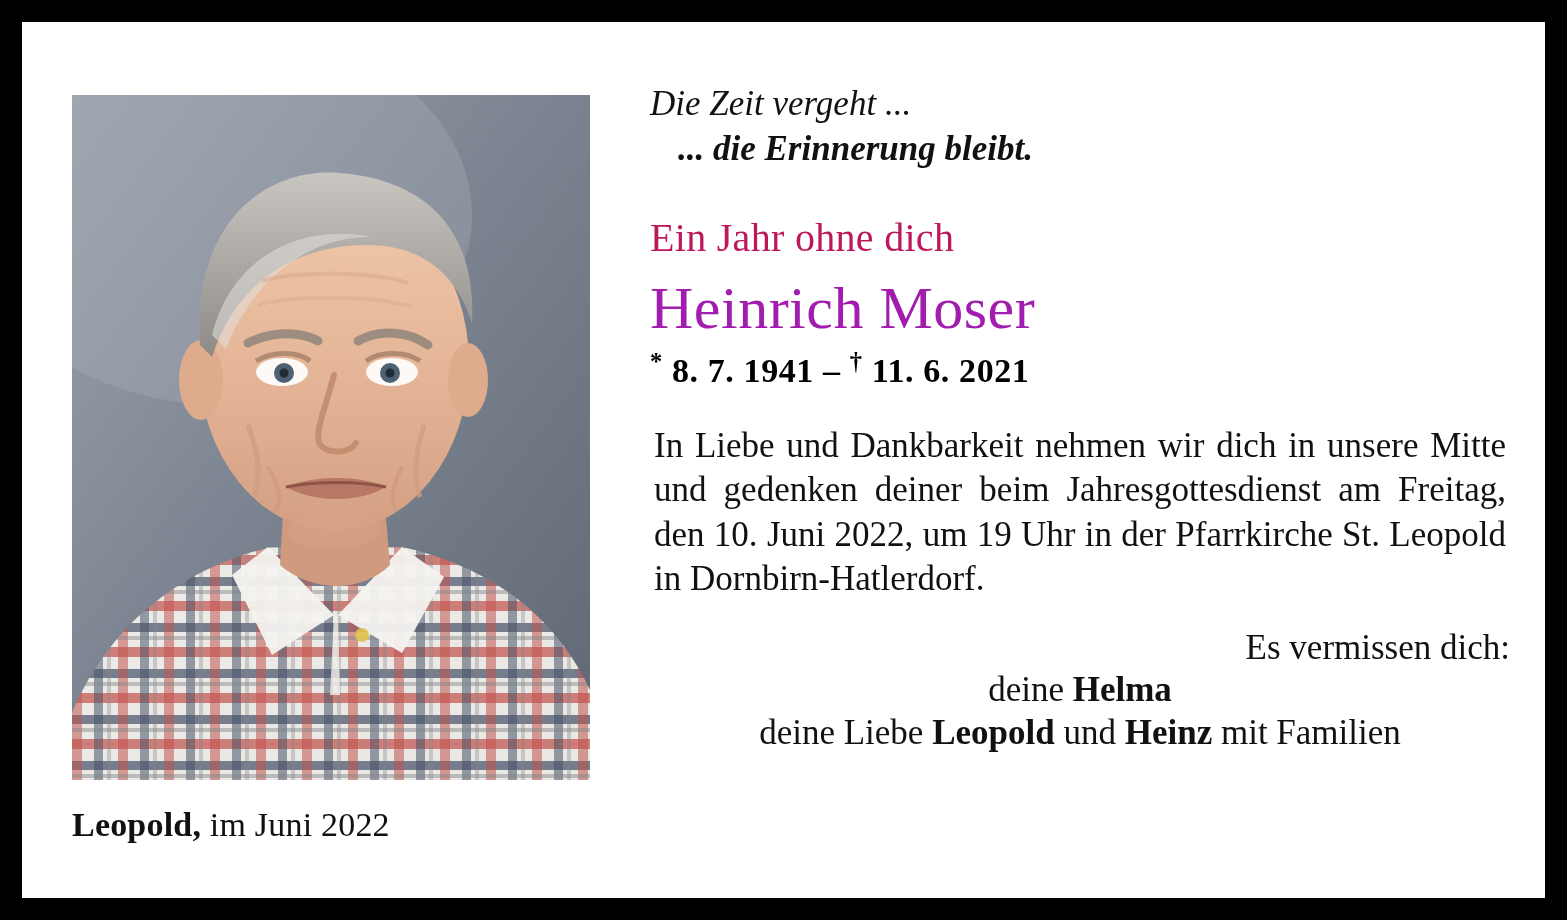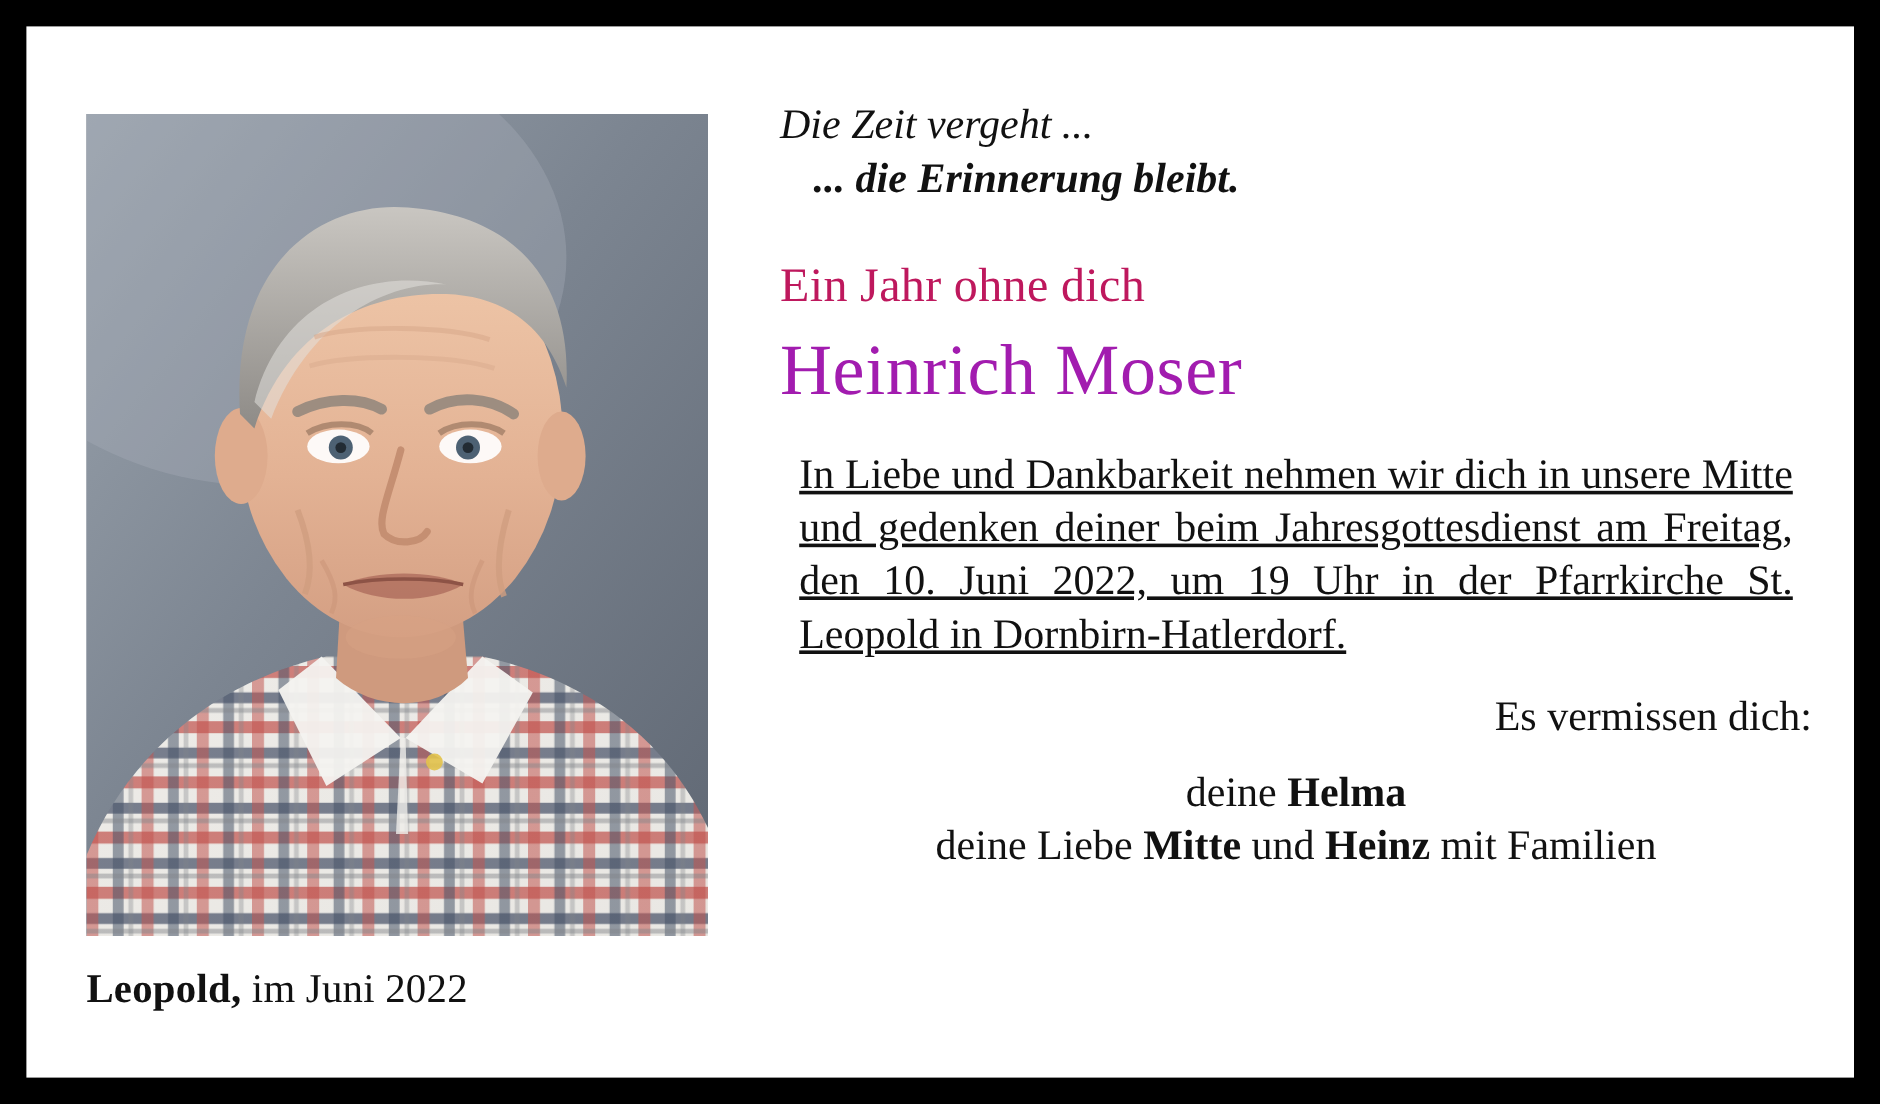--- a/index.html
+++ b/index.html
@@ -105,30 +105,30 @@
   .dates sup { font-size: 0.72em; font-weight: bold; }
 
   .body-text {
     margin-top: 34px;
     font-size: 35px;
     line-height: 1.27;
     color: #111111;
     text-align: justify;
     text-justify: inter-word;
   }
-  .body-text p { margin: 16px; text-decoration: underline; }
+  .body-text p { margin: 4px; }
 
   .missing-line {
     margin-top: 26px;
     font-size: 35px;
     text-align: right;
     color: #111111;
   }
   .survivors {
-    margin-top: 22px;
+    margin-top: 0;
     font-size: 35px;
     line-height: 1.25;
     text-align: center;
     color: #111111;
   }
   .survivors b { font-weight: bold; }
   .survivors .row { display: block; }
 </style>
 </head>
 <body>
@@ -226,27 +226,30 @@
 
       <div class="motto">
         <span class="l1">Die Zeit vergeht ...</span>
         <span class="l2">... die Erinnerung bleibt.</span>
       </div>
 
       <div class="subtitle">Ein Jahr ohne dich</div>
 
       <div class="name">Heinrich Moser</div>
 
+      <div class="dates">
+        <sup>*</sup>&nbsp;<span>8. 7. 1941</span>&nbsp;<span>–</span>&nbsp;<sup>†</sup>&nbsp;<span>11. 6. 2021</span>
+      </div>
 
       <div class="body-text">
         <p>In Liebe und Dankbarkeit nehmen wir dich in unsere Mitte und gedenken deiner beim Jahresgottesdienst am Freitag, den 10. Juni 2022, um 19 Uhr in der Pfarrkirche St. Leopold in Dornbirn-Hatlerdorf.</p>
       </div>
 
       <div class="missing-line">Es vermissen dich:</div>
 
       <div class="survivors">
         <span class="row"><span>deine </span><b>Helma</b></span>
-        <span class="row"><span>deine Liebe </span><b>Mitte</b><span> und </span><b>Heinz</b><span> mit Familien</span></span>
+        <span class="row"><span>deine Liebe </span><b>Leopold</b><span> und </span><b>Heinz</b><span> mit Familien</span></span>
       </div>
 
     </div>
   </div>
 </div>
 
 </body></html>

